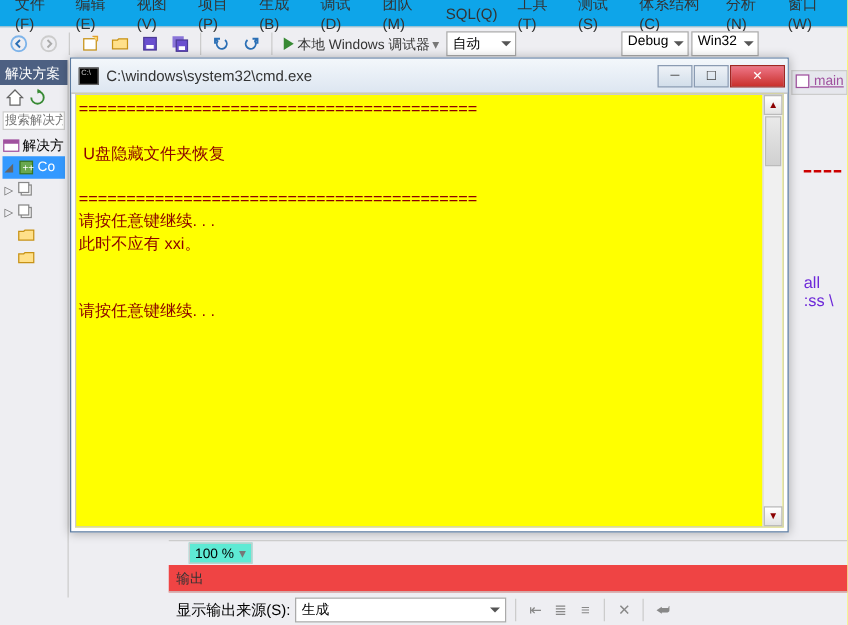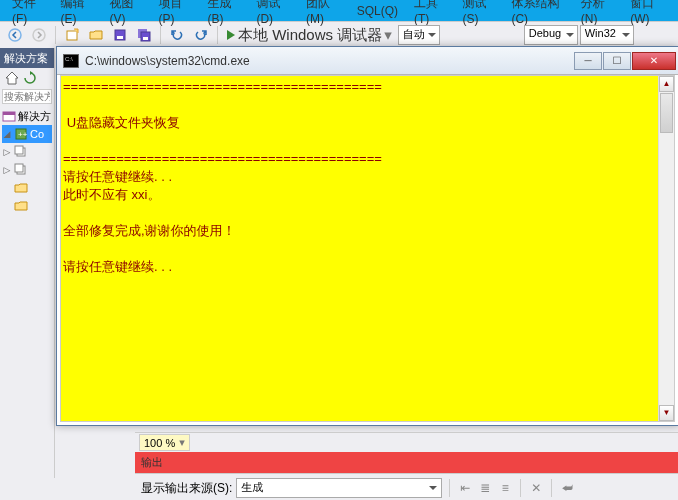--- a/index.html
+++ b/index.html
@@ -6,21 +6,21 @@
 body { width: 678px; height: 500px; background: #eeeef2; overflow: hidden; position: relative; font-size: 12px; }
 
 
 .menubar { background: #0ea5e9; height: 22px; display: flex; align-items: center; padding: 0 4px; border-bottom: 1px solid #ccc; }
 .menu-item { padding: 2px 8px; cursor: default; color: #333; }
 
 
 .toolbar { background: #eeeef2; height: 26px; display: flex; align-items: center; padding: 0 4px; gap: 2px; }
 .tool-btn { width: 22px; height: 22px; display: flex; align-items: center; justify-content: center; cursor: default; border: 1px solid transparent; }
 .sep { width: 1px; height: 18px; background: #ccc; margin: 0 3px; }
-.dbg-label { font-size: 15px; color: #333; padding: 0 4px; display: flex; align-items: center; }
+.dbg-label { font-size: 11px; color: #333; padding: 0 4px; display: flex; align-items: center; }
 .combo { border: 1px solid #aaa; background: #fff; height: 20px; padding: 1px 14px 1px 4px; font-size: 11px; position: relative; cursor: default; }
 .combo::after { content: ""; position: absolute; right: 3px; top: 7px; border-left: 4px solid transparent; border-right: 4px solid transparent; border-top: 4px solid #555; }
 .play-icon { width: 0; height: 0; border-left: 8px solid #388a34; border-top: 5px solid transparent; border-bottom: 5px solid transparent; margin-right: 3px; }
 
 
 .sidepanel { position: absolute; left: 0; top: 48px; width: 55px; height: 430px; background: #eeeef2; border-right: 1px solid #ccc; }
 .side-title { background: #4d6082; color: #fff; padding: 3px 4px; font-size: 11px; height: 20px; overflow: hidden; }
 .side-tools { padding: 2px 4px; display: flex; gap: 2px; flex-wrap: wrap; }
 .side-icon { width: 16px; height: 16px; }
 .tree { padding: 2px 2px; font-size: 11px; }
@@ -28,29 +28,29 @@
 .tree-row.sel { background: #3399ff; color: #fff; }
 .expander { width: 10px; text-align: center; color: #666; font-size: 9px; }
 .node-icon { width: 14px; height: 14px; }
 
 
 .right-edge { position: absolute; right: 0; top: 48px; width: 35px; height: 200px; color: #b00; font-size: 13px; padding-top: 58px; }
 .right-tab { position: absolute; right: 0; top: 56px; background: #e6e7ed; border: 1px solid #ccc; height: 20px; padding: 2px 2px; font-size: 11px; color: #a0519f; text-decoration: underline; }
 
 
 .output-wrap { position: absolute; left: 135px; bottom: 0; right: 0; height: 68px; background: #eeeef2; border-top: 1px solid #ccc; }
-.zoom { background: #fef9c3; border: 1px solid #ccc; padding: 1px 4px; font-size: 11px; display: inline-flex; align-items: center; margin: 1px 4px; }
+.zoom { background: #5eead4; border: 1px solid #ccc; padding: 1px 4px; font-size: 11px; display: inline-flex; align-items: center; margin: 1px 16px; }
 .out-title { background: #ef4444; padding: 3px 6px; font-size: 11px; color: #333; border-bottom: 1px solid #ccc; }
 .out-row { padding: 4px 6px; display: flex; align-items: center; gap: 4px; }
-.out-combo { border: 1px solid #aaa; background: #fff; height: 20px; width: 206px; padding: 1px 16px 1px 4px; font-size: 11px; position: relative; }
+.out-combo { border: 1px solid #aaa; background: #fff; height: 20px; width: 169px; padding: 1px 16px 1px 4px; font-size: 11px; position: relative; }
 .out-combo::after { content: ""; position: absolute; right: 4px; top: 7px; border-left: 4px solid transparent; border-right: 4px solid transparent; border-top: 4px solid #555; }
 .ob-icon { width: 16px; height: 16px; display: flex; align-items: center; justify-content: center; color: #888; }
 
 
-.cmdwin { position: absolute; left: 56px; top: 46px; width: 623px; height: 380px; border: 1px solid #5a7aa0; box-shadow: 0 0 8px rgba(0,0,0,.3); background: #fff; }
+.cmdwin { position: absolute; left: 56px; top: 46px; width: 575px; height: 380px; border: 1px solid #5a7aa0; box-shadow: 0 0 8px rgba(0,0,0,.3); background: #fff; }
 .cmd-title { height: 28px; background: linear-gradient(#f3f7fb, #dde6f1); display: flex; align-items: center; border-bottom: 1px solid #b6b6b6; }
 .cmd-icon { width: 16px; height: 14px; background: #000; margin: 0 6px; border: 1px solid #666; position: relative; }
 .cmd-icon::after { content: "C:\\"; color: #ccc; font-size: 6px; position: absolute; top: 1px; left: 1px; }
 .cmd-title-text { flex: 1; font-size: 12px; color: #333; }
 .win-btns { display: flex; margin-right: 2px; }
 .win-btn { width: 28px; height: 18px; border: 1px solid #8a9bb2; margin-left: 1px; background: linear-gradient(#eef2f7, #d2deea); display: flex; align-items: center; justify-content: center; font-size: 10px; color: #444; }
 .win-btn.close { width: 44px; background: linear-gradient(#e78, #c9302c); color: #fff; border-color: #a02622; }
 .cmd-body { position: absolute; top: 28px; left: 3px; right: 3px; bottom: 3px; background: #ffff00; color: #8b0000; font-family: "NSimSun", "SimSun", monospace; font-size: 13px; line-height: 18px; padding: 2px 2px; border: 1px solid #ccc; }
 .scrollbar { position: absolute; right: 0; top: 0; bottom: 0; width: 16px; background: #f0f0f0; border-left: 1px solid #ddd; }
 .sb-btn { height: 16px; background: linear-gradient(#fff,#e3e3e3); border: 1px solid #bbb; display: flex; align-items: center; justify-content: center; font-size: 8px; }
@@ -126,21 +126,21 @@
       <svg class="svgico" width="14" height="14">
         <path d="M4 4 A4 4 0 1 0 10 5 L12 3 M12 7 L12 3 L8 3" fill="none" stroke="#2b6fb5" stroke-width="1.5"></path>
       </svg>
     </div>
   <div class="sep"></div>
   <div class="dbg-label">
     <div class="play-icon"></div>
     <span>本地 Windows 调试器</span>
     <span style="margin-left:2px;color:#777">▾</span>
   </div>
-  <div class="combo" style="width:42px">自动</div>
+  <div class="combo" style="width:56px">自动</div>
   <div style="width:80px"></div>
   <div class="combo" style="width:54px">Debug</div>
   <div class="combo" style="width:54px">Win32</div>
 </div>
 
 <div class="sidepanel">
   <div class="side-title">解决方案资</div>
   <div class="side-tools">
     <svg class="side-icon" width="16" height="16">
         <path d="M2 8 L8 2 L14 8 L12 8 L12 14 L4 14 L4 8 Z" fill="#fff" stroke="#666"></path>
@@ -218,21 +218,20 @@
   </div>
   <div class="cmd-body">
     <div class="divider-line">==========================================</div>
     <div>&nbsp;</div>
     <div>&nbsp;<span>U盘隐藏文件夹恢复</span></div>
     <div>&nbsp;</div>
     <div class="divider-line">==========================================</div>
     <div>请按任意键继续. . .</div>
     <div>此时不应有 xxi。</div>
     <div>&nbsp;</div>
-    <div>全部修复完成,谢谢你的使用！</div>
     <div>&nbsp;</div>
     <div>请按任意键继续. . .</div>
     <div class="scrollbar">
       <div class="sb-btn">▲</div>
       <div class="sb-thumb"></div>
       <div class="sb-btn" style="position:absolute;bottom:0;left:0;right:0">▼</div>
     </div>
   </div>
 </div>
 

